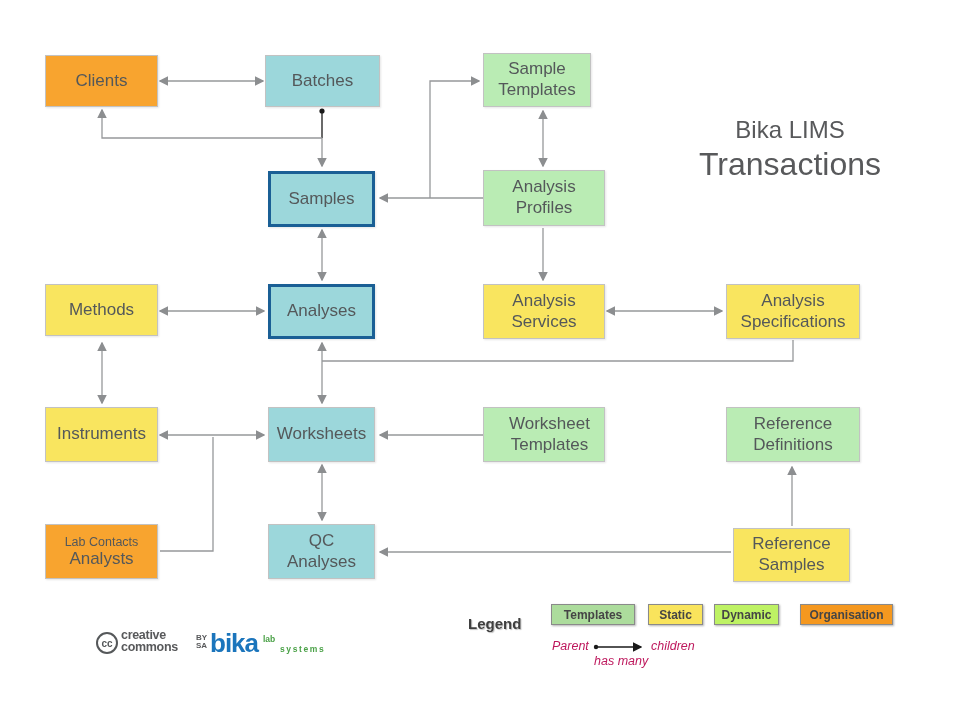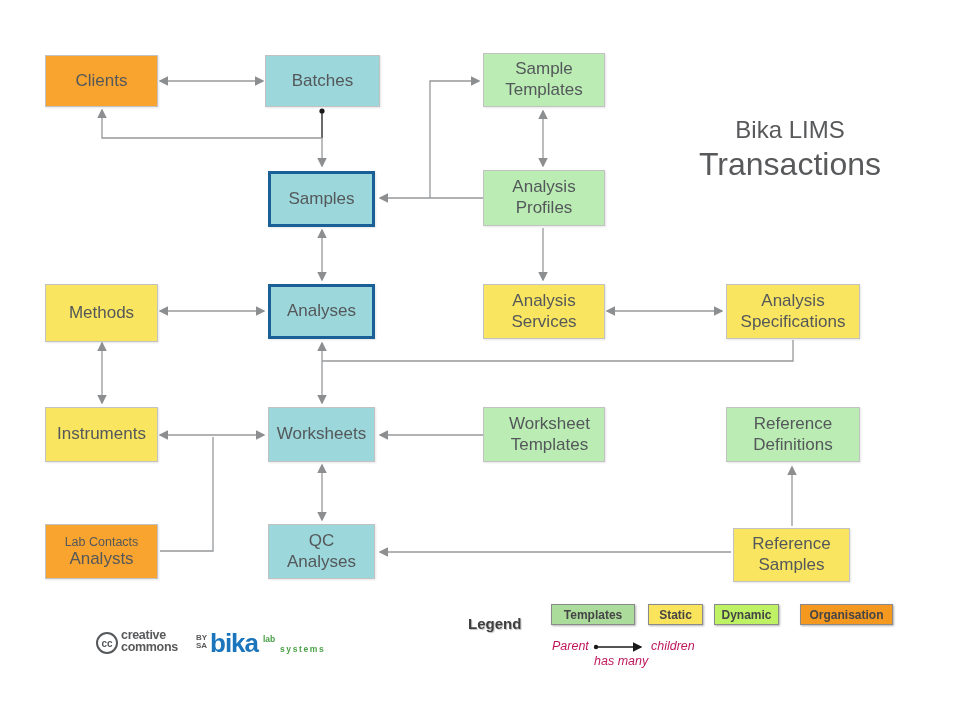--- a/index.html
+++ b/index.html
@@ -92,26 +92,26 @@
       <path d="M731,552 H380" marker-end="url(#ah)"></path>
       <path d="M792,526 V467" marker-end="url(#ah)"></path>
     </g>
     <circle cx="322" cy="111" r="2.6" fill="#1a1a1a"></circle>
     <path d="M597,647 H641" stroke="#1a1a1a" stroke-width="1.4" fill="none" marker-end="url(#ahb)"></path>
     <circle cx="596" cy="647" r="2.2" fill="#1a1a1a"></circle>
   </svg>
 
   <div class="node cat-organisation" style="left:45px;top:55px;width:113px;height:52px;"><span>Clients</span></div>
   <div class="node cat-dynamic" style="left:265px;top:55px;width:115px;height:52px;"><span>Batches</span></div>
-  <div class="node cat-templates" style="left:483px;top:53px;width:122px;height:54px;"><span>Sample
+  <div class="node cat-templates" style="left:483px;top:53px;width:108px;height:54px;"><span>Sample
 Templates</span></div>
   <div class="node cat-dynamic highlight" style="left:268px;top:171px;width:107px;height:56px;"><span>Samples</span></div>
   <div class="node cat-templates" style="left:483px;top:170px;width:122px;height:56px;"><span>Analysis
 Profiles</span></div>
-  <div class="node cat-static" style="left:45px;top:284px;width:113px;height:58px;"><span>Methods</span></div>
+  <div class="node cat-static" style="left:45px;top:284px;width:113px;height:52px;"><span>Methods</span></div>
   <div class="node cat-dynamic highlight" style="left:268px;top:284px;width:107px;height:55px;"><span>Analyses</span></div>
   <div class="node cat-static" style="left:483px;top:284px;width:122px;height:55px;"><span>Analysis
 Services</span></div>
   <div class="node cat-static" style="left:726px;top:284px;width:134px;height:55px;"><span>Analysis
 Specifications</span></div>
   <div class="node cat-static" style="left:45px;top:407px;width:113px;height:55px;"><span>Instruments</span></div>
   <div class="node cat-dynamic" style="left:268px;top:407px;width:107px;height:55px;"><span>Worksheets</span></div>
   <div class="node cat-templates" style="left:483px;top:407px;width:122px;height:55px;padding-left:11px;"><span>Worksheet
 Templates</span></div>
   <div class="node cat-templates" style="left:726px;top:407px;width:134px;height:55px;"><span>Reference

